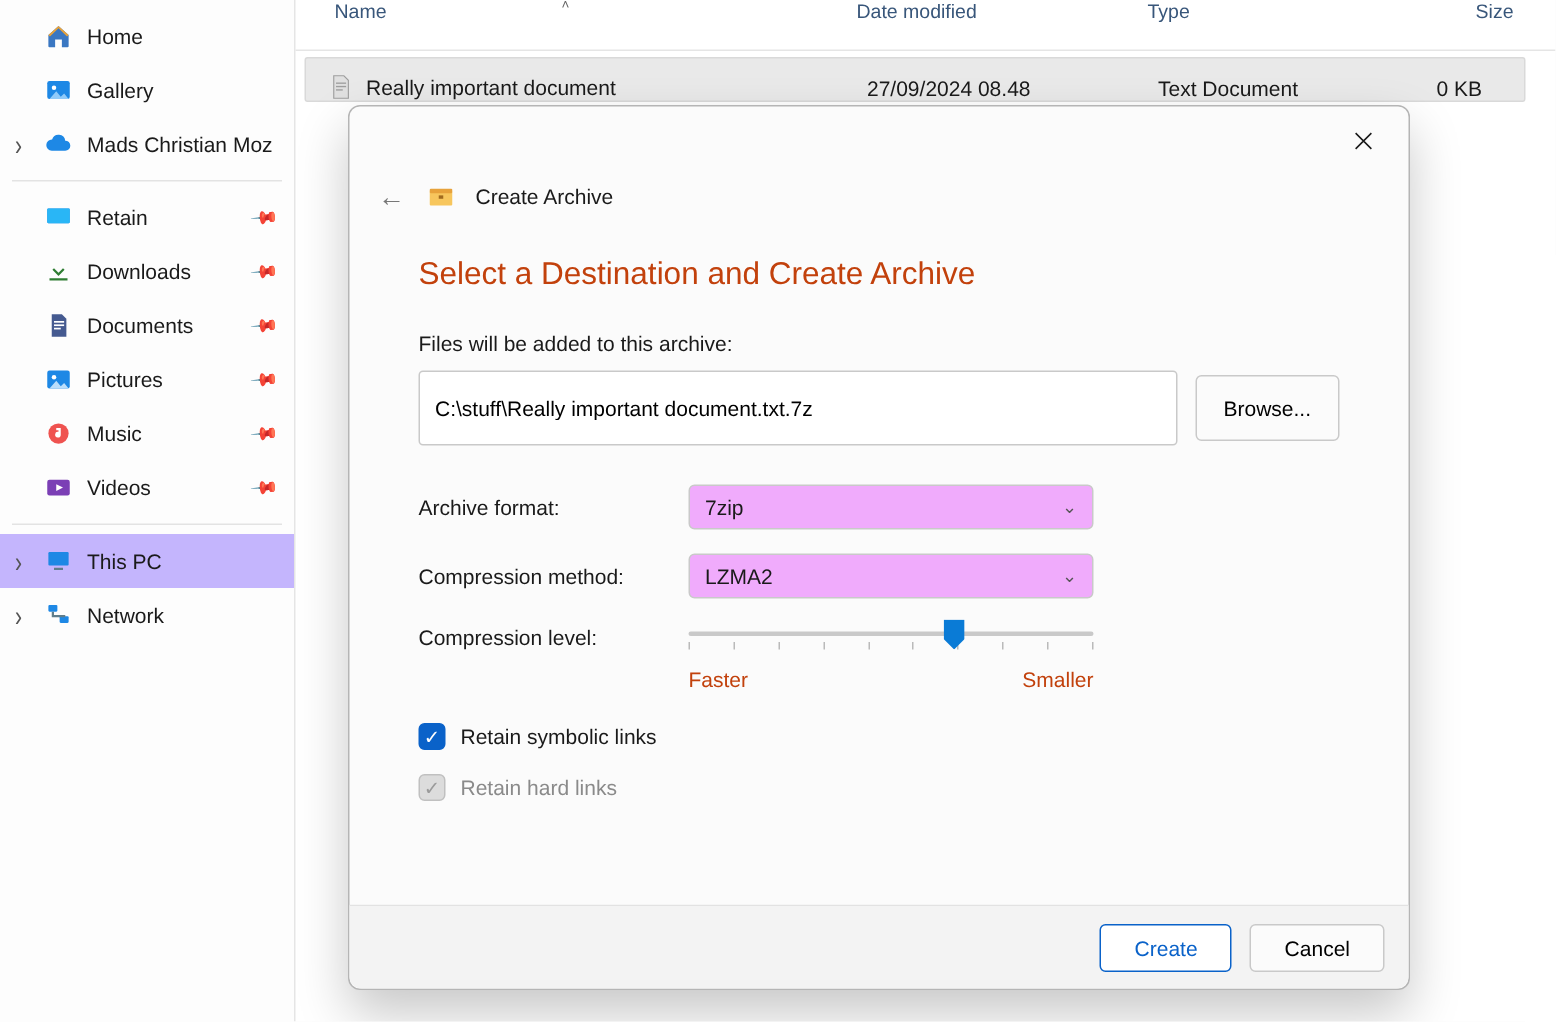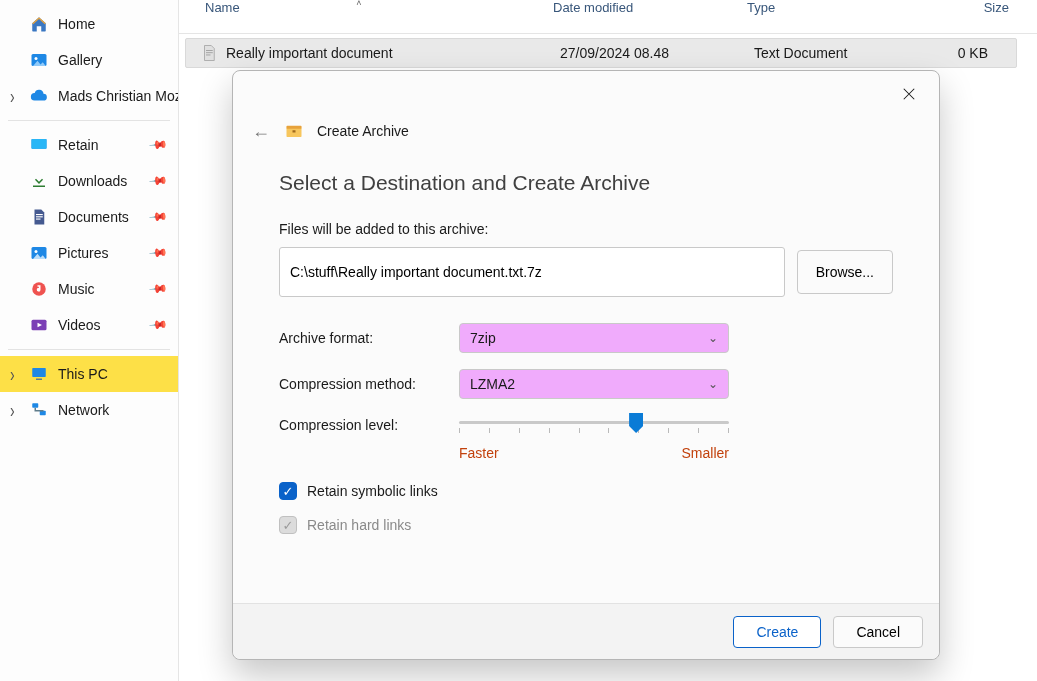--- a/index.html
+++ b/index.html
@@ -12,21 +12,21 @@
       overflow: hidden;
       color: #1a1a1a;
       position: relative;
     }
     
     .explorer {
       display: flex;
       height: 100%;
     }
     .sidebar {
-      width: 179px;
+      width: 197px;
       border-right: 1px solid #e5e5e5;
       padding-top: 6px;
       background: #fdfdfd;
       font-size: 14px;
     }
     .nav-item {
       display: flex;
       align-items: center;
       height: 36px;
       padding-left: 30px;
@@ -43,21 +43,21 @@
       transform: scaleY(1.4);
     }
     .nav-item .pin {
       position: absolute;
       right: 12px;
       color: #777;
       transform: rotate(40deg);
       font-size: 12px;
     }
     .nav-item.active {
-      background: #fde047;
+      background: #c4b5fd;
     }
     .nav-divider {
       height: 1px;
       background: #e3e3e3;
       margin: 6px 8px 6px 8px;
     }
     .ico { width: 18px; height: 18px; display:inline-flex; align-items:center; justify-content:center; }
     
     .main {
       flex: 1;
@@ -82,21 +82,21 @@
       position:absolute; top:-2px; left:50%; transform:translateX(-50%);
       font-size:9px; color:#666;
     }
     .c-name { width: 360px; padding-left: 26px !important; }
     .c-date { width: 194px; }
     .c-type { width: 164px; }
     .c-size { flex: 1; text-align: right; padding-right: 28px !important; }
     .row {
       display: flex;
       height: 30px;
-      align-items: center;
+      align-items: flex-end;
       background: #e9e9e9;
       border: 1px solid #d9d9d9;
       margin: 4px 20px 0 6px;
       border-radius: 2px;
       font-size: 14px;
     }
     .row .cell { padding: 0 14px; }
     .row .c-name { display:flex; align-items:center; gap:8px; padding-left:14px !important;}
     
     .dialog {
@@ -133,21 +133,21 @@
       font-size: 14px;
       color:#1a1a1a;
     }
     .back-arrow { color:#777; font-size:18px; width:20px; text-align:center; }
     .dlg-body {
       padding: 26px 46px 10px 46px;
       flex:1;
     }
     .dlg-title {
       font-size: 21px;
-      color: #404040;
+      color: #c2410c;
       font-weight: 400;
       margin-bottom: 26px;
     }
     .field-label { font-size: 14px; color:#1a1a1a; margin-bottom:10px; }
     .path-row { display:flex; gap:12px; align-items:center; margin-bottom:26px;}
     .path-input {
       flex:1;
       height: 50px;
       border: 1px solid #c9c9c9;
       background:#fff;

